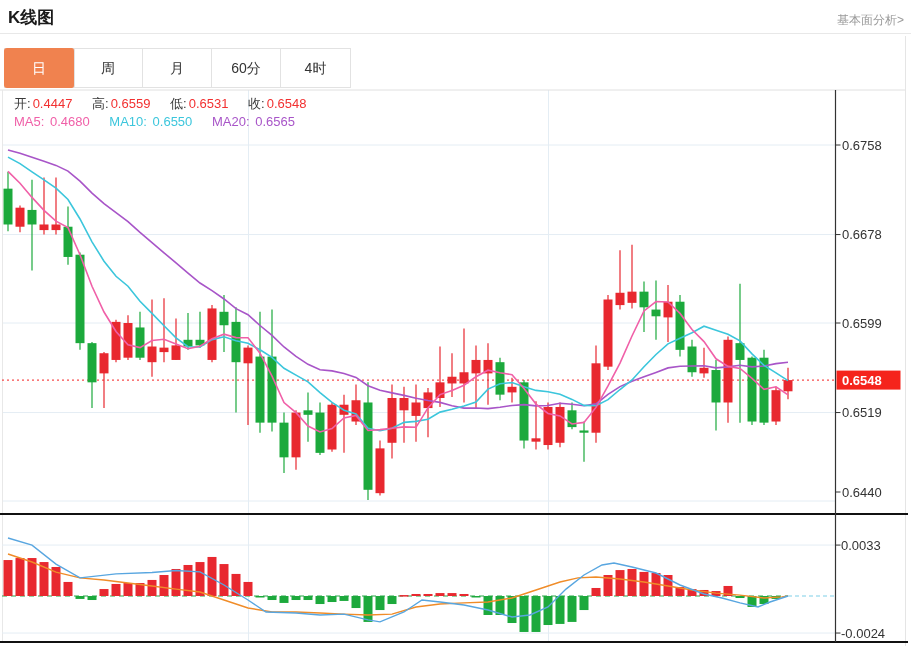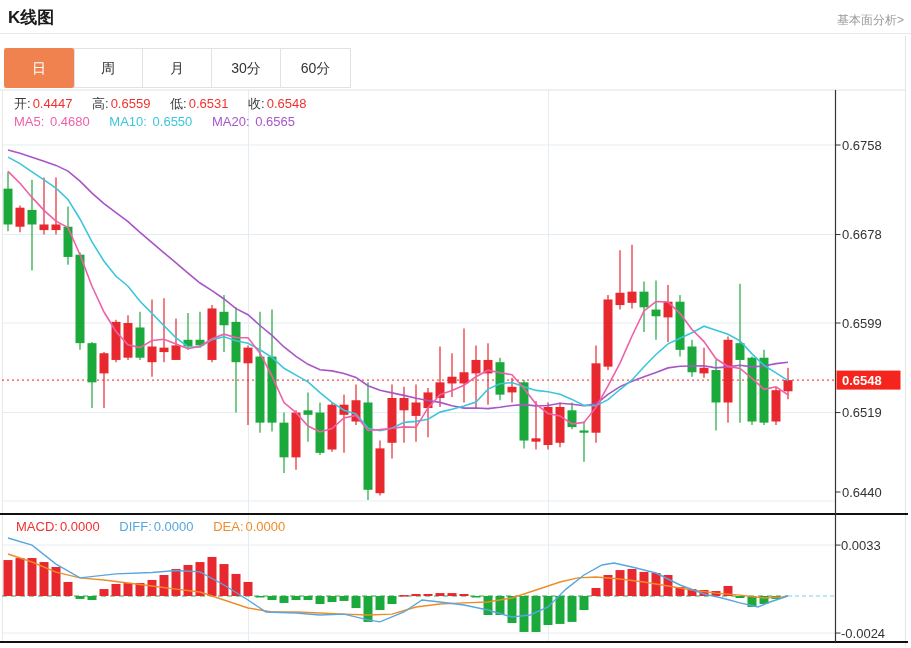--- a/index.html
+++ b/index.html
@@ -30,22 +30,22 @@
 
   <div class="hdr-title">K线图</div>
   <div class="hdr-link">基本面分析&gt;</div>
   <div class="hdr-div"></div>
   <div class="right-border"></div>
 
   <div class="tabs">
     <div class="tab active" style="background: rgb(240, 130, 79);">日</div>
     <div class="tab">周</div>
     <div class="tab">月</div>
-    <div class="tab">30分</div>
     <div class="tab">60分</div>
+    <div class="tab">4时</div>
   </div>
 
   <svg id="chart-svg" width="911" height="560" viewBox="0 0 911 560">
       <line x1="2" y1="57" x2="835" y2="57" stroke="#e4edf4" stroke-width="1"></line>
       <line x1="2" y1="146.56000000000006" x2="835" y2="146.56000000000006" stroke="#e4edf4" stroke-width="1"></line>
       <line x1="2" y1="235.00049999999905" x2="835" y2="235.00049999999905" stroke="#e4edf4" stroke-width="1"></line>
       <line x1="2" y1="324.56049999999914" x2="835" y2="324.56049999999914" stroke="#e4edf4" stroke-width="1"></line>
       <line x1="2" y1="413.0009999999993" x2="835" y2="413.0009999999993" stroke="#e4edf4" stroke-width="1"></line>
       <line x1="248.5" y1="2" x2="248.5" y2="425" stroke="#e4edf4" stroke-width="1"></line>
       <line x1="248.5" y1="427" x2="248.5" y2="553" stroke="#e4edf4" stroke-width="1"></line>
@@ -287,19 +287,14 @@
     <span class="item"><span>低:</span><span class="v-red" style="color: rgb(242, 48, 48);">0.6531</span></span>
     <span class="item"><span>收:</span><span class="v-red" style="color: rgb(242, 48, 48);">0.6548</span></span>
   </div>
 
   <div class="legend" id="ma-row">
     <span class="item" id="ma5-item" style="color: rgb(240, 96, 168);"><span>MA5:</span> <span>0.4680</span></span>
     <span class="item" id="ma10-item" style="color: rgb(60, 198, 220);"><span>MA10:</span> <span>0.6550</span></span>
     <span class="item" id="ma20-item" style="color: rgb(168, 85, 200);"><span>MA20:</span> <span>0.6565</span></span>
   </div>
 
-  <div class="legend" id="macd-row">
-    <span class="item" id="macd-item" style="color: rgb(242, 48, 48);"><span>MACD:</span><span>0.0000</span></span>
-    <span class="item" id="diff-item" style="color: rgb(88, 166, 224);"><span>DIFF:</span><span>0.0000</span></span>
-    <span class="item" id="dea-item" style="color: rgb(240, 140, 40);"><span>DEA:</span><span>0.0000</span></span>
-  </div>
 
 </div>
 
 </body></html>

